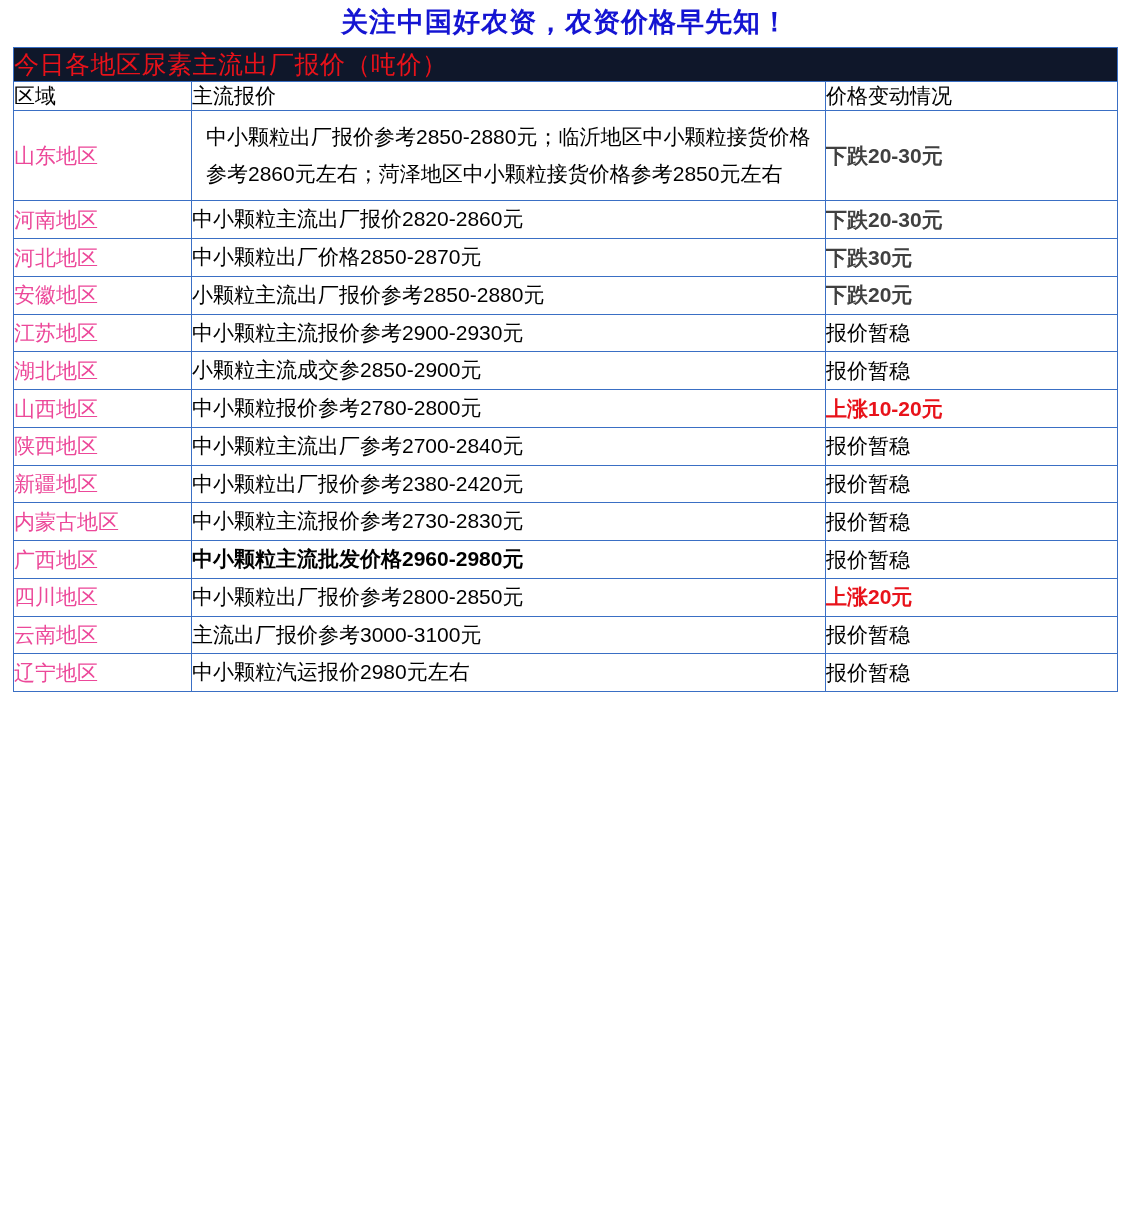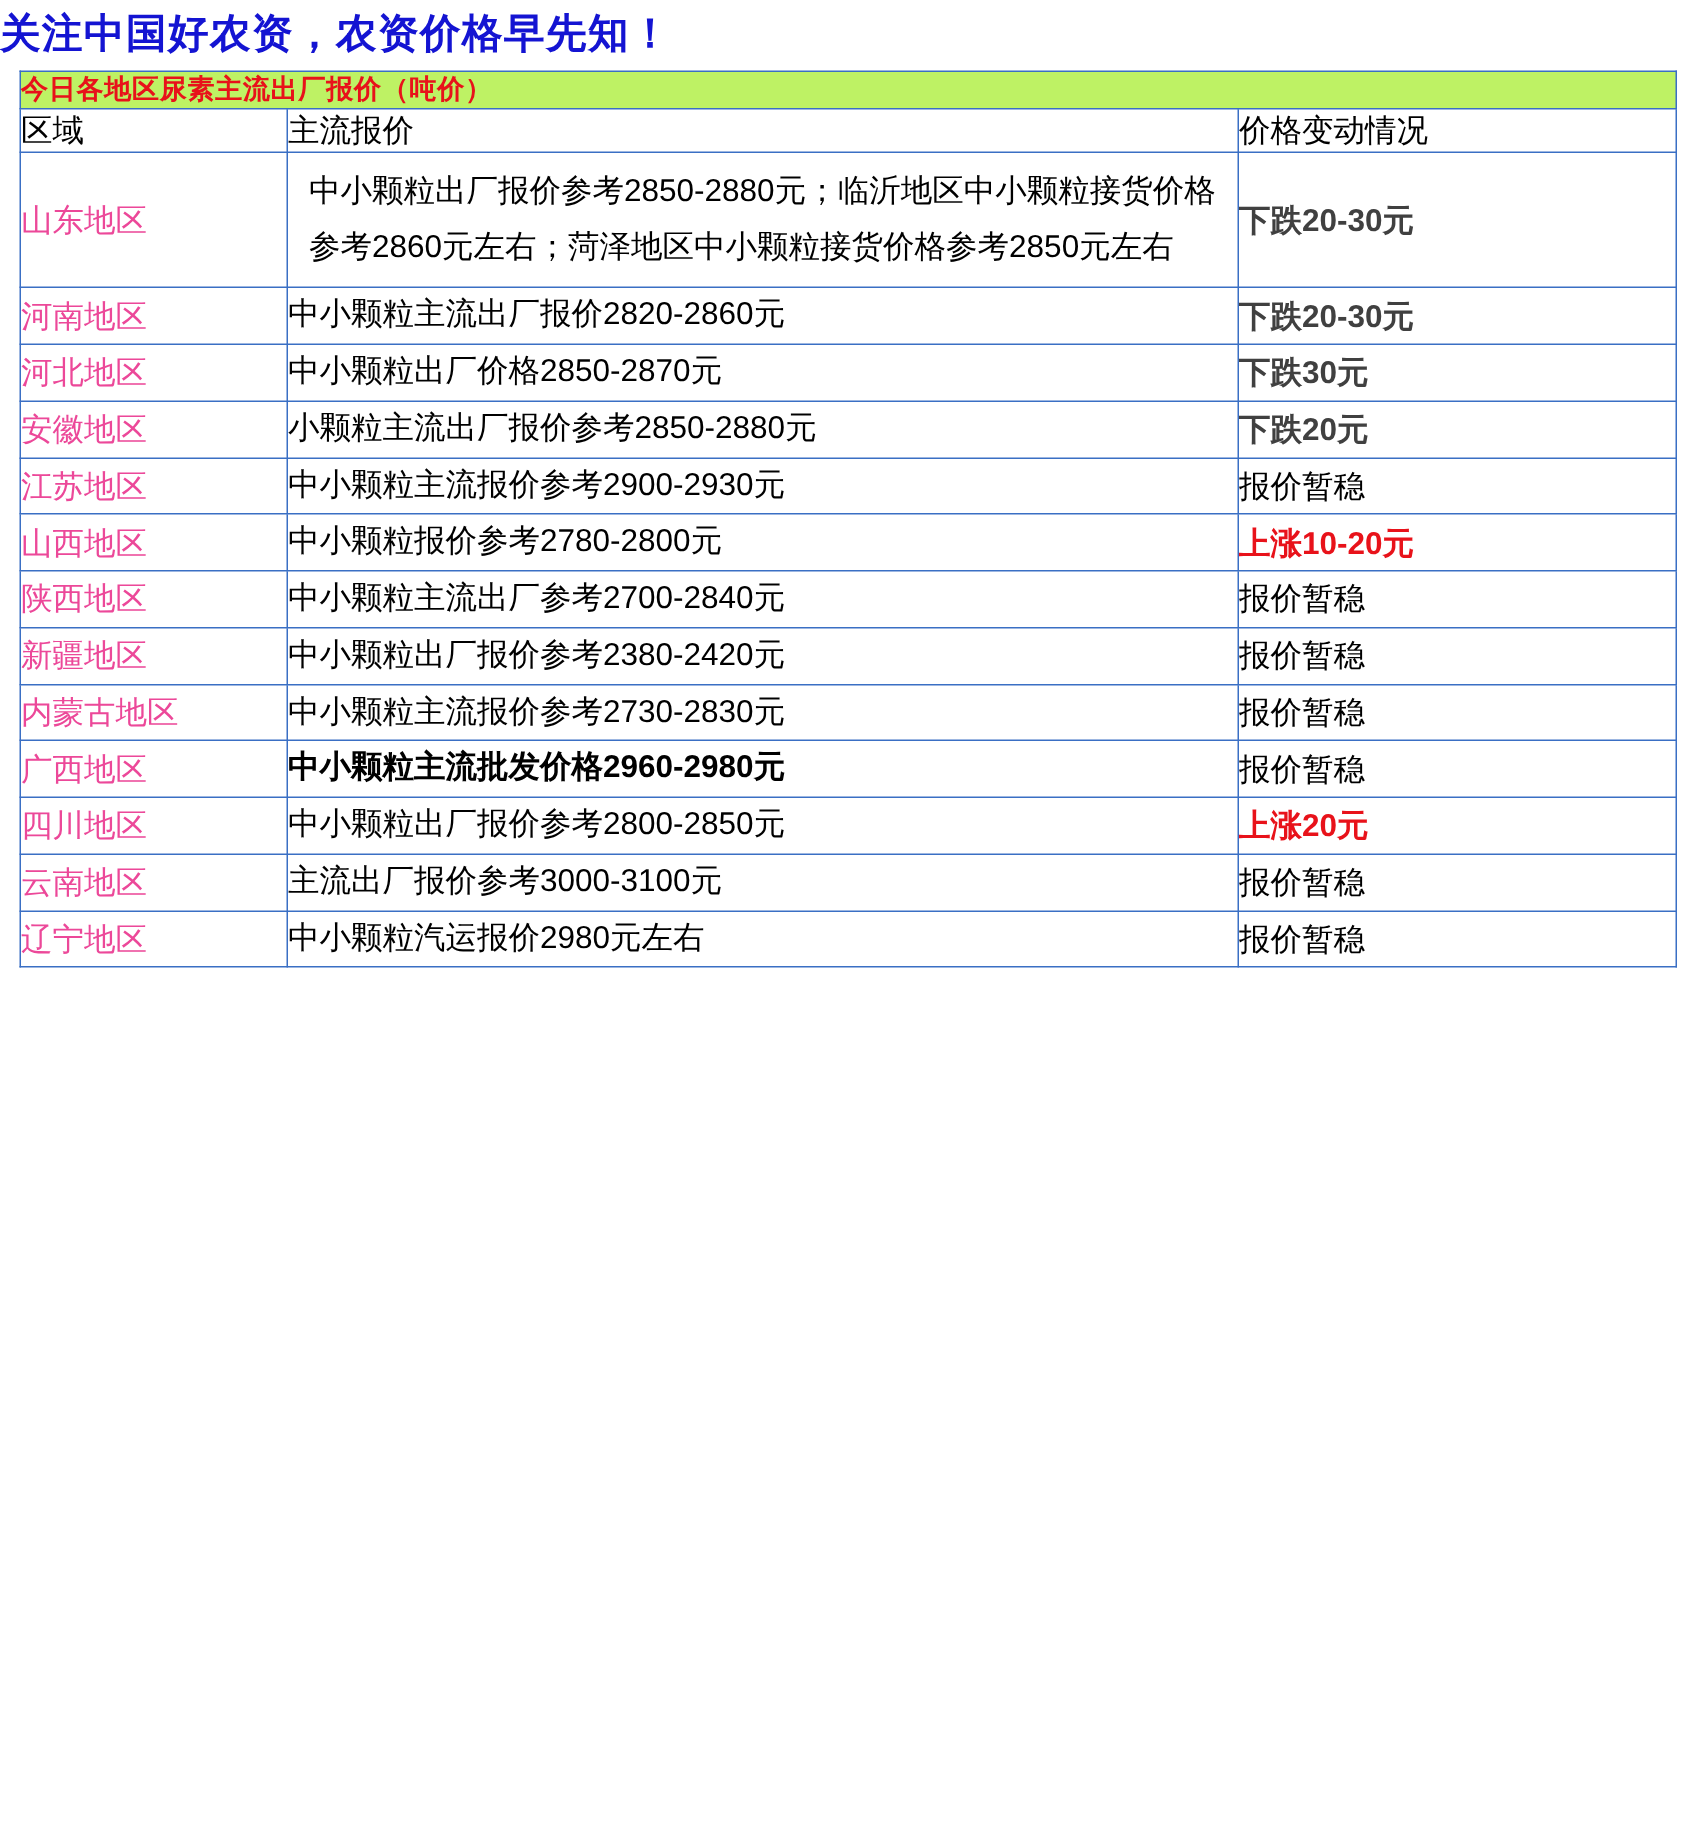--- a/index.html
+++ b/index.html
@@ -14,44 +14,44 @@
     color: #000000;
     overflow: hidden;
   }
   .page {
     width: 1130px;
     height: 1222px;
     position: relative;
     box-sizing: border-box;
   }
   .banner {
-    text-align: left;
+    text-align: center;
     font-size: 27px;
     font-weight: bold;
     color: #1414d2;
     letter-spacing: 1px;
     padding: 6px 0 9px 0;
     line-height: 1.2;
   }
   table.price-table {
     border-collapse: collapse;
     width: 1104px;
     margin: 0 13px;
     table-layout: fixed;
   }
   table.price-table td {
     border: 1px solid #3a6fc4;
     padding: 0;
     vertical-align: middle;
   }
   .title-cell {
-    background: #bef264;
+    background: #0f172a;
     color: #e8121a;
-    font-size: 18px;
-    font-weight: bold;
+    font-size: 25px;
+    font-weight: normal;
     padding: 14px 12px 14px 14px;
     line-height: 1.3;
     letter-spacing: 0.5px;
   }
   .hdr-cell {
     font-size: 21px;
     padding: 13px 14px;
     color: #000;
   }
   .col-region { width: 178px; }
@@ -136,20 +136,25 @@
         <td class="price-cell">小颗粒主流出厂报价参考2850-2880元</td>
         <td class="change-cell change-down">下跌20元</td>
       </tr>
 
       <tr>
         <td class="region-cell">江苏地区</td>
         <td class="price-cell">中小颗粒主流报价参考2900-2930元</td>
         <td class="change-cell change-flat">报价暂稳</td>
       </tr>
 
+      <tr>
+        <td class="region-cell">湖北地区</td>
+        <td class="price-cell">小颗粒主流成交参2850-2900元</td>
+        <td class="change-cell change-flat">报价暂稳</td>
+      </tr>
 
       <tr>
         <td class="region-cell">山西地区</td>
         <td class="price-cell">中小颗粒报价参考2780-2800元</td>
         <td class="change-cell change-up">上涨10-20元</td>
       </tr>
 
       <tr>
         <td class="region-cell">陕西地区</td>
         <td class="price-cell">中小颗粒主流出厂参考2700-2840元</td>

